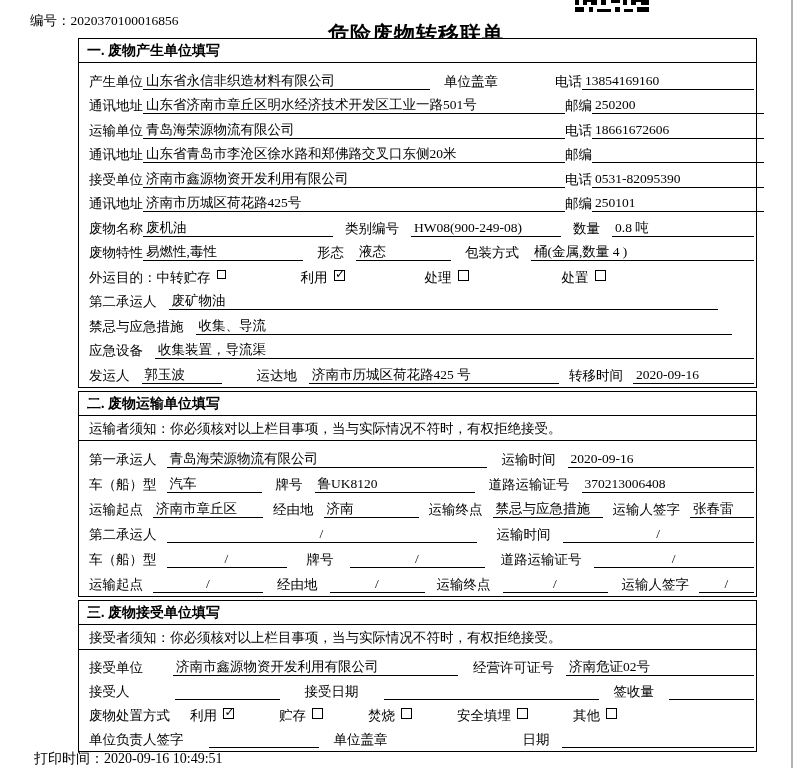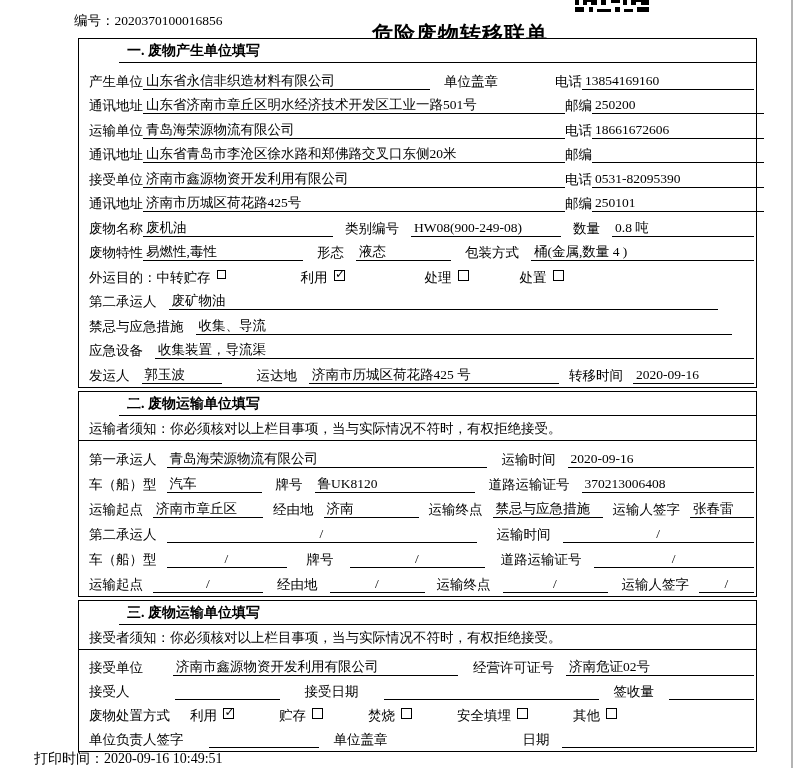--- a/index.html
+++ b/index.html
@@ -1,31 +1,31 @@
 <!DOCTYPE html>
 <html><head>
 <meta charset="utf-8">
 <style>
   * { margin:0; padding:0; box-sizing:border-box; }
   html,body { background:#ffffff; }
   .page {
     position:relative; width:796px; height:768px; background:#ffffff;
     font-family:"Liberation Serif","DejaVu Serif",serif;
-    color:#000; font-size:13.5px; overflow:hidden;padding-left:44px;
+    color:#000; font-size:13.5px; overflow:hidden;
   }
   .page-edge { position:absolute; right:3px; top:0; bottom:0; width:2px; background:#b4b4b4; }
   .qr { position:absolute; left:575px; top:0; width:76px; height:13px; }
 
   .doc-header { position:relative; height:38px; }
   .doc-no { position:absolute; left:30px; top:12px; font-size:13.5px; white-space:nowrap; }
   .doc-title { position:absolute; left:328px; top:20px; font-size:21px; font-weight:bold; letter-spacing:1px; white-space:nowrap; }
 
   .form { position:absolute; left:78px; top:38px; width:679px; }
   .box { border:1px solid #000; background:#fff; margin-bottom:3px; }
-  .sec-header { height:24px; line-height:24px; padding-left:8px; font-weight:bold; font-size:14px; border-bottom:1px solid #000;margin-left:40px; }
+  .sec-header { height:24px; line-height:24px; padding-left:8px; font-weight:bold; font-size:14px; border-bottom:1px solid #000; }
   .notice { height:25px; line-height:25px; padding-left:10px; border-bottom:1px solid #000; white-space:nowrap; }
   .sec-body { padding:2px 2px 3px 10px; }
 
   .row { display:flex; align-items:flex-end; }
   .s1 .row { height:24.5px; }
   .s2 .row { height:25px;align-items:flex-end; }
   .s3 .row { height:24px; }
   .lbl { white-space:nowrap; line-height:17px; flex:0 0 auto; }
   .u { border-bottom:1px solid #000; line-height:16px; min-height:17px; padding:0 3px; white-space:nowrap; flex:0 0 auto; }
   .u.grow { flex:1 1 auto; }
@@ -35,21 +35,21 @@
   .w80  { width:80px; }  .w95  { width:95px; }
   .w105 { width:105px; } .w110 { width:110px; } .w120 { width:120px; }
   .w135 { width:135px; } .w150 { width:150px; } .w160 { width:160px; }
   .w172 { width:172px; } .w190 { width:190px; } .w215 { width:215px; }
   .w250 { width:250px; } .w285 { width:285px; } .w287 { width:287px; } .w310 { width:310px; } .w320 { width:320px; }
   .w422 { width:422px; }
   .ml8 {} .ml10 {margin-left:10px;} .ml12 {margin-left:12px;}
   .ml14 {margin-left:14px;} .ml15 {margin-left:15px;} .ml16 {margin-left:16px;}
   .ml20 {margin-left:20px;} .ml25 {margin-left:25px;} .ml30 {margin-left:30px;}
   .ml35 {margin-left:35px;} .ml45 {margin-left:45px;} .ml75 {margin-left:75px;}
-  .ml80 {margin-left:80px;} .ml95 {margin-left:51px;} .ml135 {margin-left:135px;}
+  .ml80 {margin-left:80px;} .ml95 {margin-left:93px;} .ml135 {margin-left:135px;}
   .mla {margin-left:auto;}  .mr22 {margin-right:22px;} .mr36 {margin-right:36px;}
 
   .opt { display:flex; line-height:17px; white-space:nowrap; }
   .cbx { display:inline-block; width:11px; height:11px; border:1px solid #000; margin-left:6px;
          position:relative; top:1px; text-align:center; }
   .cbx.sm { width:9px; height:9px; }
   .cbx span { position:absolute; left:0; top:-4px; width:11px; font-size:12px; font-weight:bold;
               font-family:"DejaVu Sans",sans-serif; line-height:14px; }
 
   .footer { position:absolute; left:34px; top:750px; font-size:14px; white-space:nowrap; }
@@ -263,21 +263,21 @@
           <span class="lbl ml12">运输终点</span>
           <span class="u w105 ctr ml12">/</span>
           <span class="lbl ml14">运输人签字</span>
           <span class="u grow ctr ml10">/</span>
         </div>
 
       </div>
     </div>
 
     <div class="box s3">
-      <div class="sec-header">三. 废物运输单位填写</div>
+      <div class="sec-header">三. 废物接受单位填写</div>
       <div class="notice">接受者须知：你必须核对以上栏目事项，当与实际情况不符时，有权拒绝接受。</div>
       <div class="sec-body">
 
         <div class="row">
           <span class="lbl">接受单位</span>
           <span class="u w285 ml30">济南市鑫源物资开发利用有限公司</span>
           <span class="lbl ml15">经营许可证号</span>
           <span class="u grow ml12">济南危证02号</span>
         </div>
 

